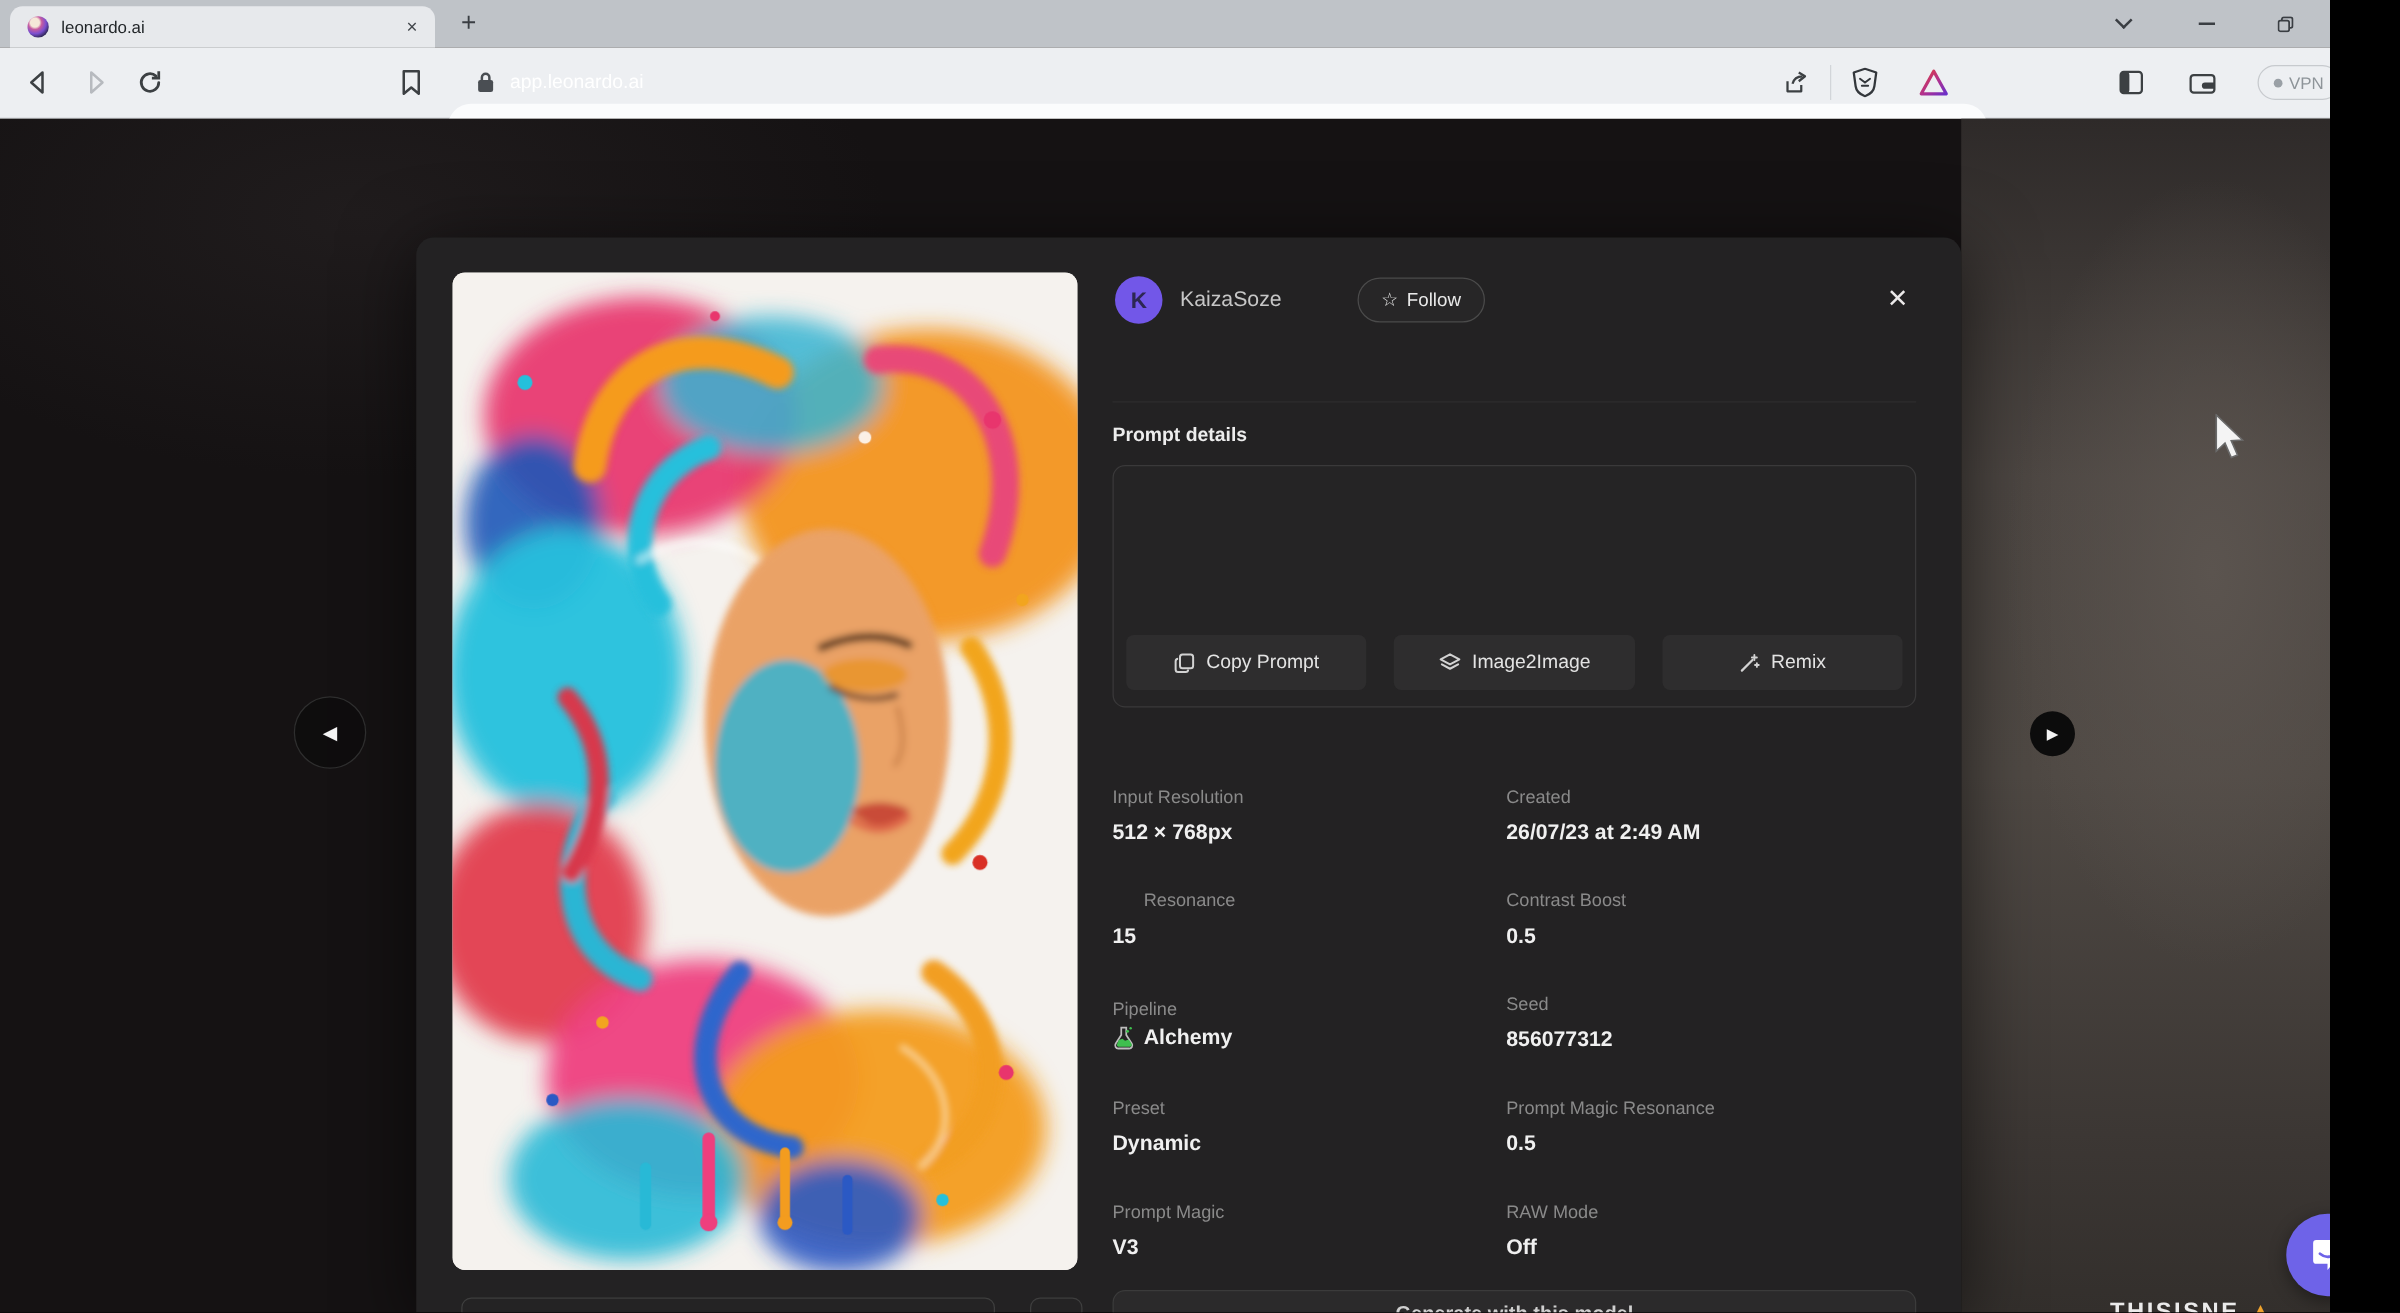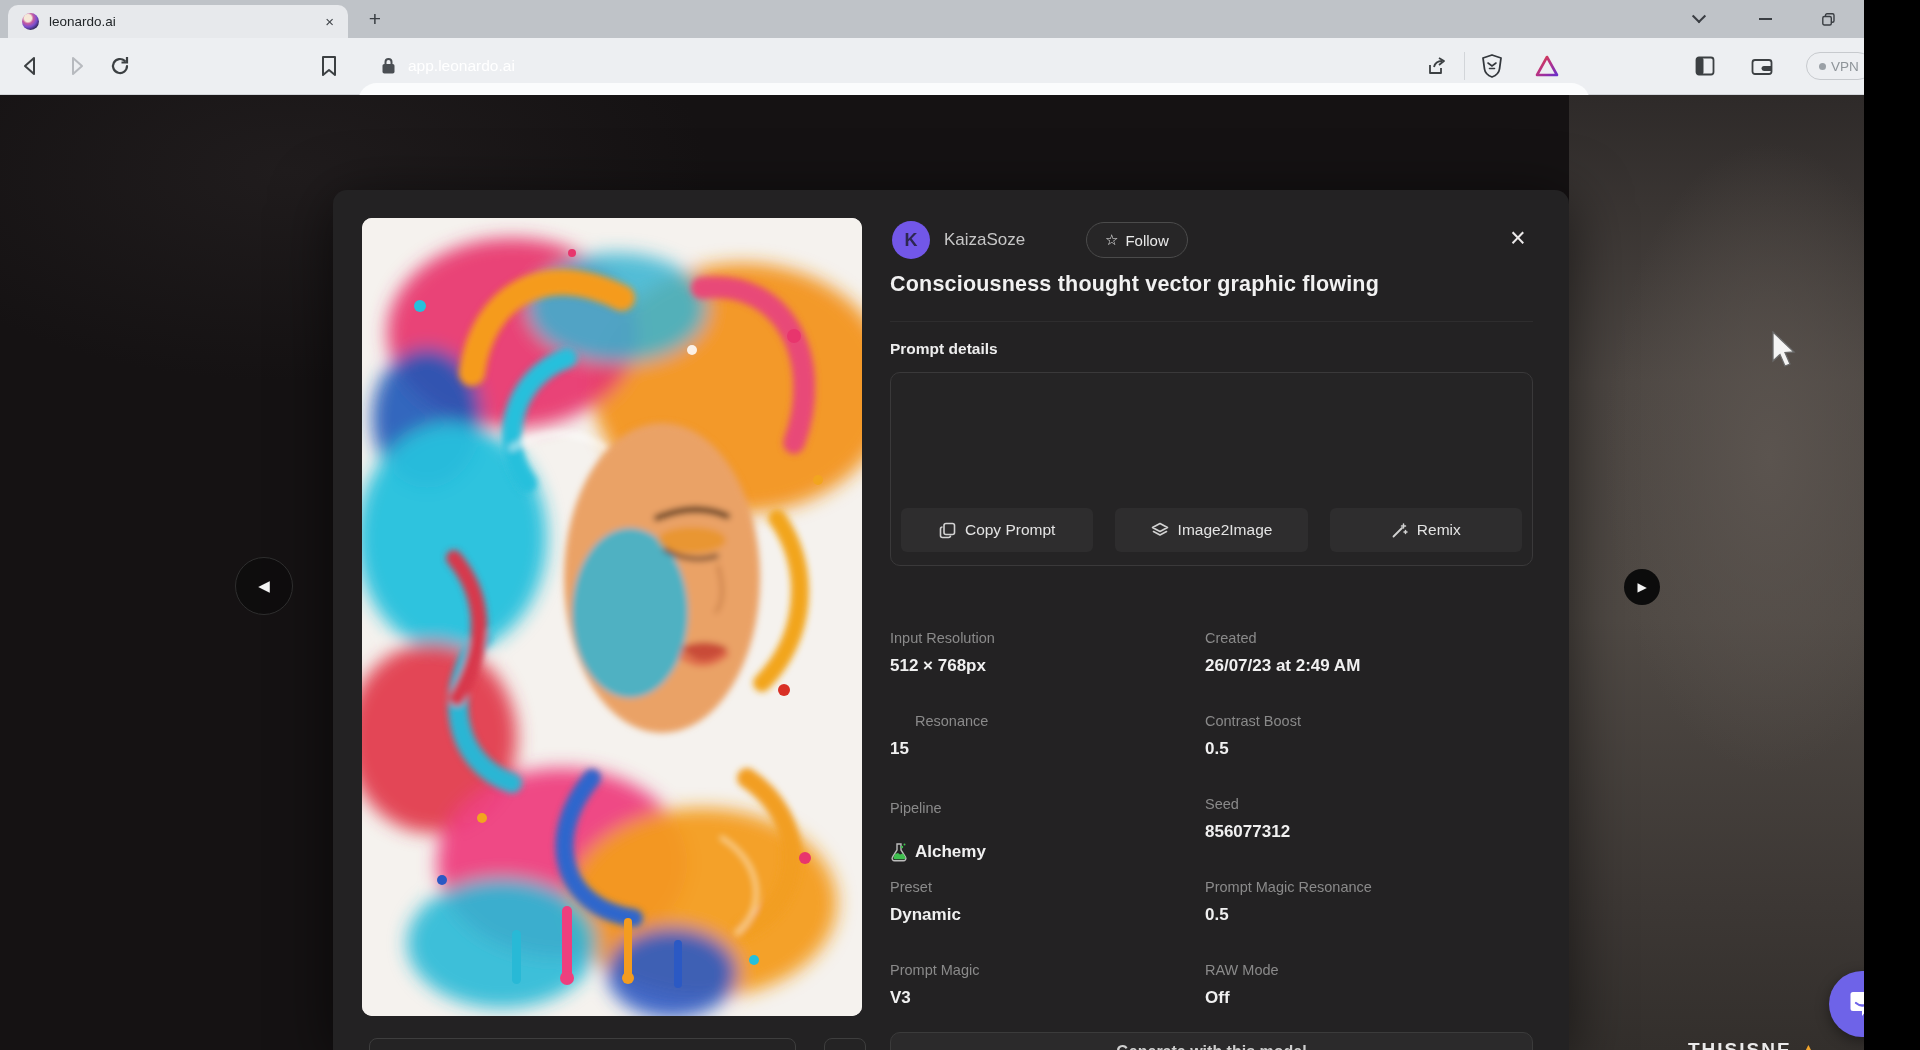--- a/index.html
+++ b/index.html
@@ -262,21 +262,20 @@
     </svg>
   </div>
 
   <div class="avatar">K</div>
   <div class="username">KaizaSoze</div>
   <div class="follow-btn">
     <span>☆</span>
     <span>Follow</span>
   </div>
   <div class="modal-close">×</div>
-  <div class="page-title">Consciousness thought vector graphic flowing</div>
   <div class="title-divider"></div>
   <div class="section-label">Prompt details</div>
 
   <div class="prompt-box">
     <div class="actions">
       <div class="action-btn">
         <svg width="17" height="17" viewBox="0 0 17 17">
             <rect x="5" y="1.5" width="10.5" height="11" rx="2" fill="none" stroke="#d2d2d2" stroke-width="1.6"></rect>
             <path d="M3.5 5 a2 2 0 0 0 -2 2 v6.5 a2 2 0 0 0 2 2 h6 a2 2 0 0 0 2 -2" fill="none" stroke="#d2d2d2" stroke-width="1.6"></path>
           </svg>
@@ -303,21 +302,21 @@
   <div class="d-value" style="left:890px;top:656px;">512 × 768px</div>
   <div class="d-label" style="left:1205px;top:630px;">Created</div>
   <div class="d-value" style="left:1205px;top:656px;">26/07/23 at 2:49 AM</div>
 
   <div class="d-label" style="left:890px;top:713px;margin-left:25px;">Resonance</div>
   <div class="d-value" style="left:890px;top:739px;">15</div>
   <div class="d-label" style="left:1205px;top:713px;">Contrast Boost</div>
   <div class="d-value" style="left:1205px;top:739px;">0.5</div>
 
   <div class="d-label" style="left:890px;top:800px;">Pipeline</div>
-  <div class="d-value" style="left:890px;top:820px;margin-top:22px;">
+  <div class="d-value" style="left:890px;top:820px;">
     <svg width="18" height="20" viewBox="0 0 18 20">
         <path d="M7 2 h4 v6 l4.5 7 a2.5 2.5 0 0 1 -2.2 3.8 H4.7 A2.5 2.5 0 0 1 2.5 15 L7 8 Z" fill="none" stroke="#bdbdbd" stroke-width="1.4"></path>
         <path d="M5 12 l3 -1 2 1.5 3 -1 2.3 3.6 a1.5 1.5 0 0 1 -1.3 2.2 H5 a1.5 1.5 0 0 1 -1.3 -2.2 Z" fill="#3fbf4e"></path>
         <circle cx="12" cy="5" r="1.2" fill="#3fbf4e"></circle>
         <circle cx="14.5" cy="2.5" r="1" fill="#3fbf4e"></circle>
       </svg>
     <span>Alchemy</span>
   </div>
   <div class="d-label" style="left:1205px;top:796px;">Seed</div>
   <div class="d-value" style="left:1205px;top:822px;">856077312</div>

